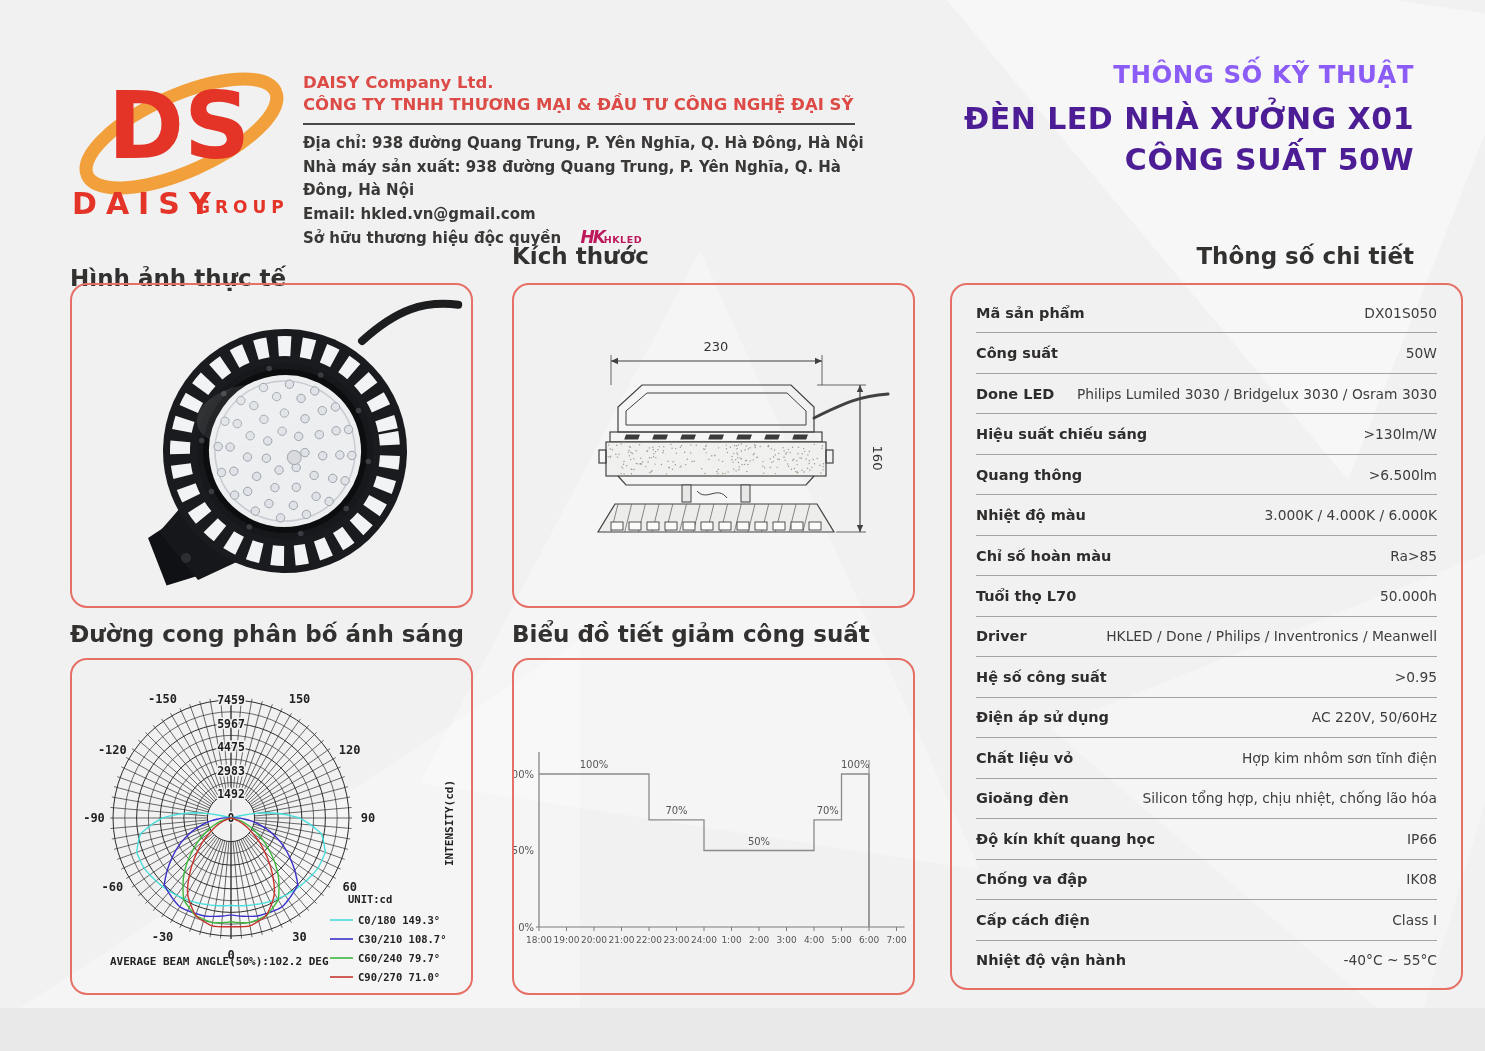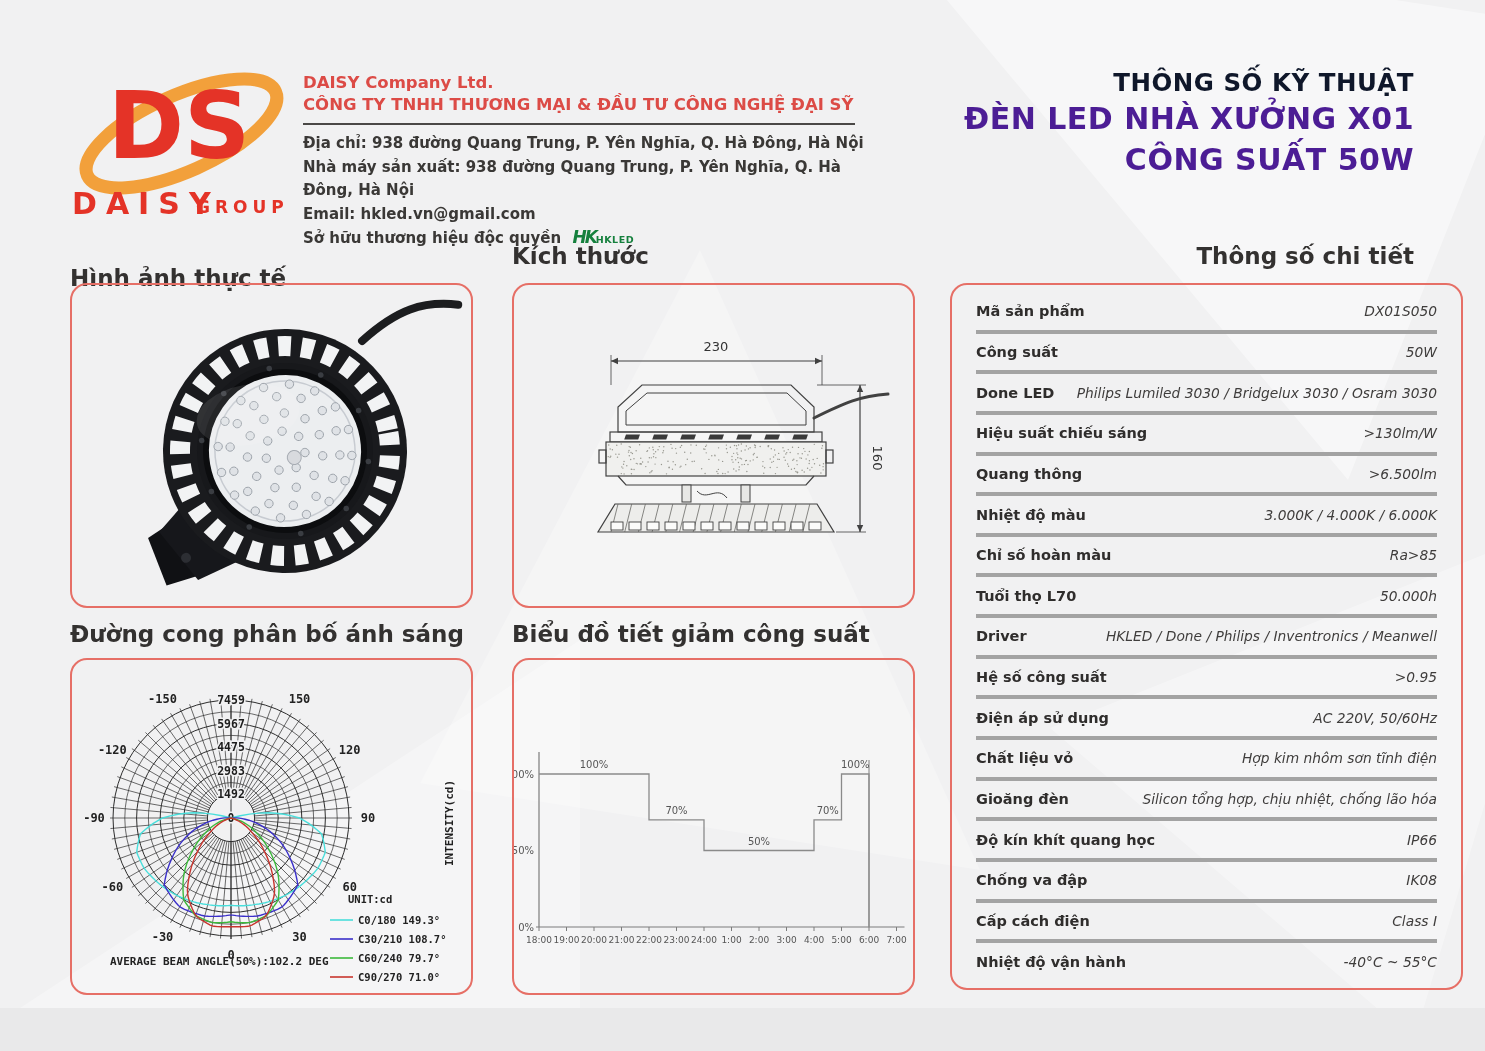--- a/index.html
+++ b/index.html
@@ -10,46 +10,46 @@
   .wm1{left:880px;top:-80px;width:650px;height:560px;clip-path:polygon(0 0,100% 18%,72% 100%);}
   .wm2{left:-120px;top:640px;width:700px;height:460px;clip-path:polygon(0 100%,100% 0,100% 100%);background:rgba(255,255,255,.30);}
   .wm3{left:420px;top:250px;width:560px;height:620px;clip-path:polygon(50% 0,100% 100%,0 86%);background:rgba(255,255,255,.28);}
   .wm4{left:1050px;top:520px;width:520px;height:520px;clip-path:polygon(0 40%,100% 0,70% 100%);background:rgba(255,255,255,.33);}
 
   .logo-box{position:absolute;left:64px;top:66px;width:230px;height:156px;}
   .company{position:absolute;left:303px;top:72px;width:575px;}
   .company .cname{color:#dc4b46;font-weight:bold;font-size:16.5px;line-height:22px;}
   .company .sep{border:none;border-top:2px solid #4a4846;margin:7px 0 7px 0;width:552px;}
   .company .cline{font-weight:bold;font-size:15px;line-height:23.5px;color:#3a3836;}
-  .hkled{display:inline-block;margin-left:6px;color:#15803d;font-weight:bold;}
+  .hkled{display:inline-block;margin-left:14px;color:#be185d;font-weight:bold;}
   .hkled .hk{font-size:17px;font-style:italic;letter-spacing:-2px;}
   .hkled .hktxt{font-size:9.5px;letter-spacing:.5px;}
 
-  .doc-title{position:absolute;right:71px;top:68px;font-size:24.5px;font-weight:bold;color:#0f172a;letter-spacing:.5px;}
+  .doc-title{position:absolute;right:71px;top:60px;font-size:24.5px;font-weight:bold;color:#8b5cf6;letter-spacing:.5px;}
   .prod-title{position:absolute;right:71px;top:98px;text-align:right;color:#4c1d95;font-weight:bold;
               font-size:30px;line-height:41px;letter-spacing:.5px;}
 
   .sec-h{position:absolute;font-size:23px;font-weight:bold;color:#333130;}
   .h-photo{left:70px;top:243px;margin-top:22px;}
   .h-dim{left:512px;top:243px;}
   .h-spec{right:71px;top:243px;}
   .h-curve{left:70px;top:621px;}
   .h-derate{left:512px;top:621px;}
 
   .card{position:absolute;border:2px solid #e66f66;border-radius:17px;box-sizing:border-box;}
   .c-photo{left:70px;top:283px;width:403px;height:325px;}
   .c-dim{left:512px;top:283px;width:403px;height:325px;}
   .c-table{left:950px;top:283px;width:513px;height:707px;padding:8px 24px;display:flex;flex-direction:column;}
   .c-polar{left:70px;top:658px;width:403px;height:337px;}
   .c-step{left:512px;top:658px;width:403px;height:337px;}
 
-  .spec-row{flex:1;display:flex;align-items:center;justify-content:space-between;border-bottom:4px solid #a3a3a3;gap:12px;}
+  .spec-row{flex:1;display:flex;align-items:center;justify-content:space-between;border-bottom:1px solid #a3a3a3;gap:12px;}
   .spec-row:last-child{border-bottom:none;}
   .spec-label{font-weight:bold;font-size:14.5px;color:#2f2d2c;white-space:nowrap;}
-  .spec-value{font-style:italic;font-size:13.8px;color:#3f3d3c;text-align:right;}
+  .spec-value{font-size:13.8px;color:#3f3d3c;text-align:right;}
 
   svg{display:block;}
 </style>
 </head>
 <body>
 
 <div class="page">
   <div class="wm wm1"></div>
   <div class="wm wm2"></div>
   <div class="wm wm3"></div>

